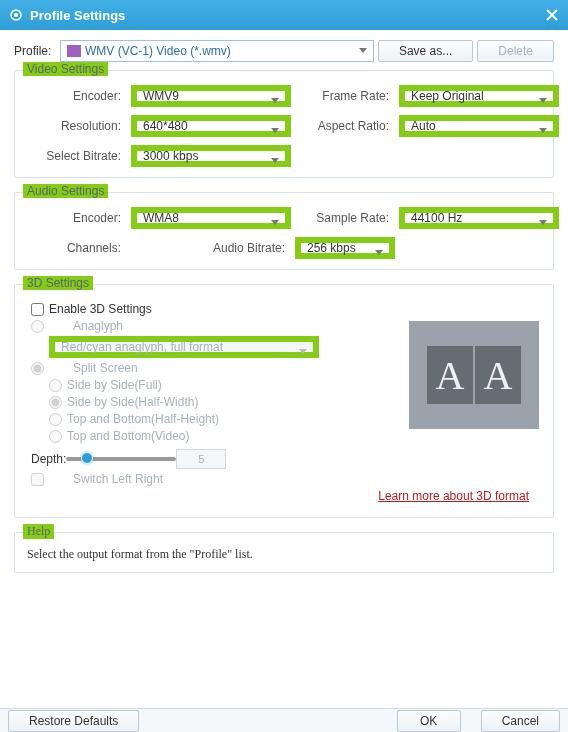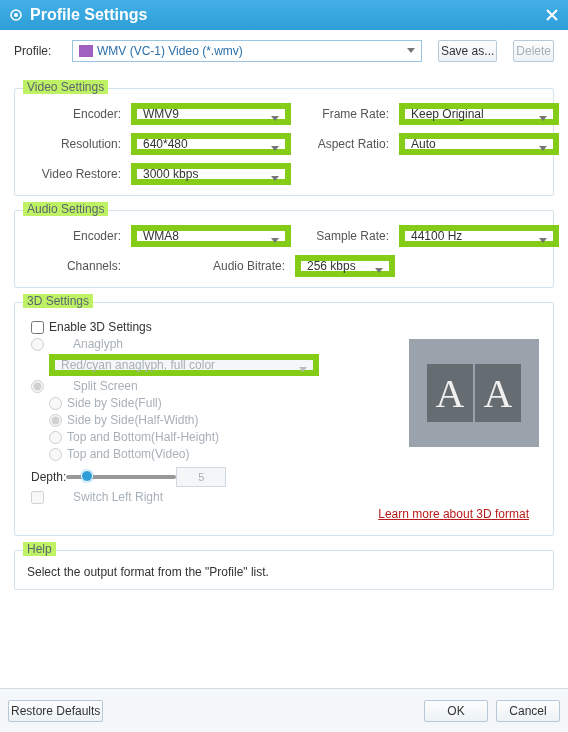--- a/index.html
+++ b/index.html
@@ -1,30 +1,30 @@
 <!DOCTYPE html>
 <html><head>
 <meta charset="utf-8">
 <style>
 * { box-sizing: border-box; margin: 0; padding: 0; }
 body { font-family: "Segoe UI", Tahoma, sans-serif; font-size: 12px; background: #fff; width: 568px; height: 732px; color: #333; }
 .titlebar { background: linear-gradient(#42b0e6, #2e9ed8); color: #fff; height: 30px; display: flex; align-items: center; padding: 0 8px; }
 .titlebar-icon { width: 16px; height: 16px; margin-right: 6px; display: inline-flex; align-items: center; justify-content: center; }
-.titlebar-title { font-weight: bold; font-size: 16px; flex: 1; }
+.titlebar-title { font-weight: bold; font-size: 13px; flex: 1; }
 .titlebar-close { width: 16px; height: 16px; cursor: pointer; display: flex; align-items: center; justify-content: center; }
 .content { padding: 10px 14px 0 14px; }
-.profile-row { display: flex; align-items: center; gap: 16px; margin-bottom: 26px; justify-content: center; }
+.profile-row { display: flex; align-items: center; gap: 4px; margin-bottom: 8px; justify-content: center; }
 .profile-label { width: 42px; }
 .profile-select { flex: 1; height: 22px; border: 1px solid #9ac5e0; background: #fff; display: flex; align-items: center; padding: 0 6px; position: relative; cursor: pointer; color: #2a6fa8;}
 .profile-select .sel-icon { width: 14px; height: 12px; background: #a060c0; margin-right: 4px; display:inline-block; }
 .profile-select .caret { position: absolute; right: 6px; top: 7px; }
-.btn { height: 22px; padding: 0 2px; border: 1px solid #b8c8d6; background: linear-gradient(#fdfdfd,#ecf2f6); cursor: pointer; font-size: 12px; color: #333; border-radius: 2px; }
+.btn { height: 22px; padding: 0 20px; border: 1px solid #b8c8d6; background: linear-gradient(#fdfdfd,#ecf2f6); cursor: pointer; font-size: 12px; color: #333; border-radius: 2px; }
 .btn:disabled, .btn.disabled { color: #a8b0b8; cursor: default; }
 .section { border: 1px solid #d5e2ec; border-radius: 2px; padding: 14px 12px 10px 12px; margin-bottom: 14px; position: relative; }
-.section-title { position: absolute; top: -9px; left: 8px; background: #bef264; padding: 0 4px; color: #5a6570; font-size: 12px; }
+.section-title { position: absolute; top: -9px; left: 8px; background: #84cc16; padding: 0 4px; color: #5a6570; font-size: 12px; }
 .grid2 { display: grid; grid-template-columns: 100px 160px 100px 160px; row-gap: 8px; column-gap: 4px; align-items: center; }
 .lbl { text-align: right; padding-right: 6px; color: #555; }
 .dd { height: 22px; border: 6px solid #84cc16; background: #fff; display: flex; align-items: center; padding: 0 6px; position: relative; cursor: pointer; }
 .dd .caret { position: absolute; right: 6px; top: 7px; }
 .caret { width: 0; height: 0; border-left: 4px solid transparent; border-right: 4px solid transparent; border-top: 5px solid #777; }
 .s3d { padding-left: 4px; }
 .chk, .rad { display: flex; align-items: center; margin: 3px 0; gap: 5px; }
 .chk input, .rad input { width: 13px; height: 13px; }
 .s3d .indent { margin-left: 18px; }
 .disabled-text { color: #a8b0b8; gap: 29px; }
@@ -32,22 +32,22 @@
 .dd.disabled .caret { border-top-color: #bbb; }
 .depth-row { display: flex; align-items: center; margin-top: 6px; }
 .slider { width: 110px; height: 4px; background: #999; position: relative; border-radius: 2px; }
 .slider .thumb { position: absolute; top: -5px; left: 15px; width: 12px; height: 12px; border-radius: 50%; background: #2e9ed8; border: 1px solid #fff; box-shadow: 0 0 2px #42b0e6; }
 .spn { width: 50px; height: 20px; border: 1px solid #cfd8e0; background: #f5f6f8; display: inline-flex; align-items: center; justify-content: center; color: #a8b0b8; font-size: 11px; }
 .preview-box { position: absolute; right: 14px; top: 36px; width: 130px; height: 108px; background: #9aa3ab; display: flex; align-items: center; justify-content: center; }
 .preview-inner { display: flex; }
 .aa-box { width: 46px; height: 58px; background: #656c72; color: #f0f0f0; display: flex; align-items: center; justify-content: center; font-size: 40px; font-family: Georgia, serif; }
 .aa-box + .aa-box { margin-left: 2px; }
 .link { color: #b91c1c; text-decoration: underline; cursor: pointer; float: right; margin-right: 12px; }
-.help-section { margin-bottom: 54px; }
-.footer { position: fixed; bottom: 0; left: 0; width: 568px; height: 44px; border-top: 1px solid #d0dbe4; background: #f5f8fa; display: flex; align-items: center; padding: 0 8px; gap: 8px; justify-content: center; }
+.help-section { margin-bottom: 54px; font-family: Liberation Serif, serif; }
+.footer { position: fixed; bottom: 0; left: 0; width: 568px; height: 24px; border-top: 1px solid #d0dbe4; background: #f5f8fa; display: flex; align-items: center; padding: 0 8px; gap: 20px; justify-content: center; }
 .footer .spacer { flex: 1; }
 .section.s3d-section { position: relative; padding-bottom: 14px; }
 </style>
 </head>
 <body>
 
 <div class="titlebar">
   <span class="titlebar-icon">
     <svg width="14" height="14" viewBox="0 0 14 14">
         <circle cx="7" cy="7" r="5" fill="none" stroke="#fff" stroke-width="1.5"></circle>
@@ -93,21 +93,21 @@
       <div class="dd">
           <span>640*480</span>
           <span class="caret"></span>
         </div>
       <div class="lbl">Aspect Ratio:</div>
       <div class="dd">
           <span>Auto</span>
           <span class="caret"></span>
         </div>
 
-      <div class="lbl">Video Restore:</div>
+      <div class="lbl">Select Bitrate:</div>
       <div class="dd">
           <span>3000 kbps</span>
           <span class="caret"></span>
         </div>
       <div></div>
         <div></div>
     </div>
   </div>
 
   <div class="section">
@@ -139,21 +139,21 @@
       <div class="chk">
           <input type="checkbox" style="">
           <span>Enable 3D Settings</span>
         </div>
       <div class="rad disabled-text">
           <input type="radio" disabled="" style="">
           <span>Anaglyph</span>
         </div>
       <div class="indent">
         <div class="dd disabled" style="width:270px">
-            <span>Red/cyan anaglyph, full color</span>
+            <span>Red/cyan anaglyph, full format</span>
             <span class="caret"></span>
           </div>
       </div>
       <div class="rad disabled-text">
           <input type="radio" disabled="" checked="" style="">
           <span>Split Screen</span>
         </div>
       <div class="indent disabled-text">
         <div class="rad">
             <input type="radio" disabled="" style="">

